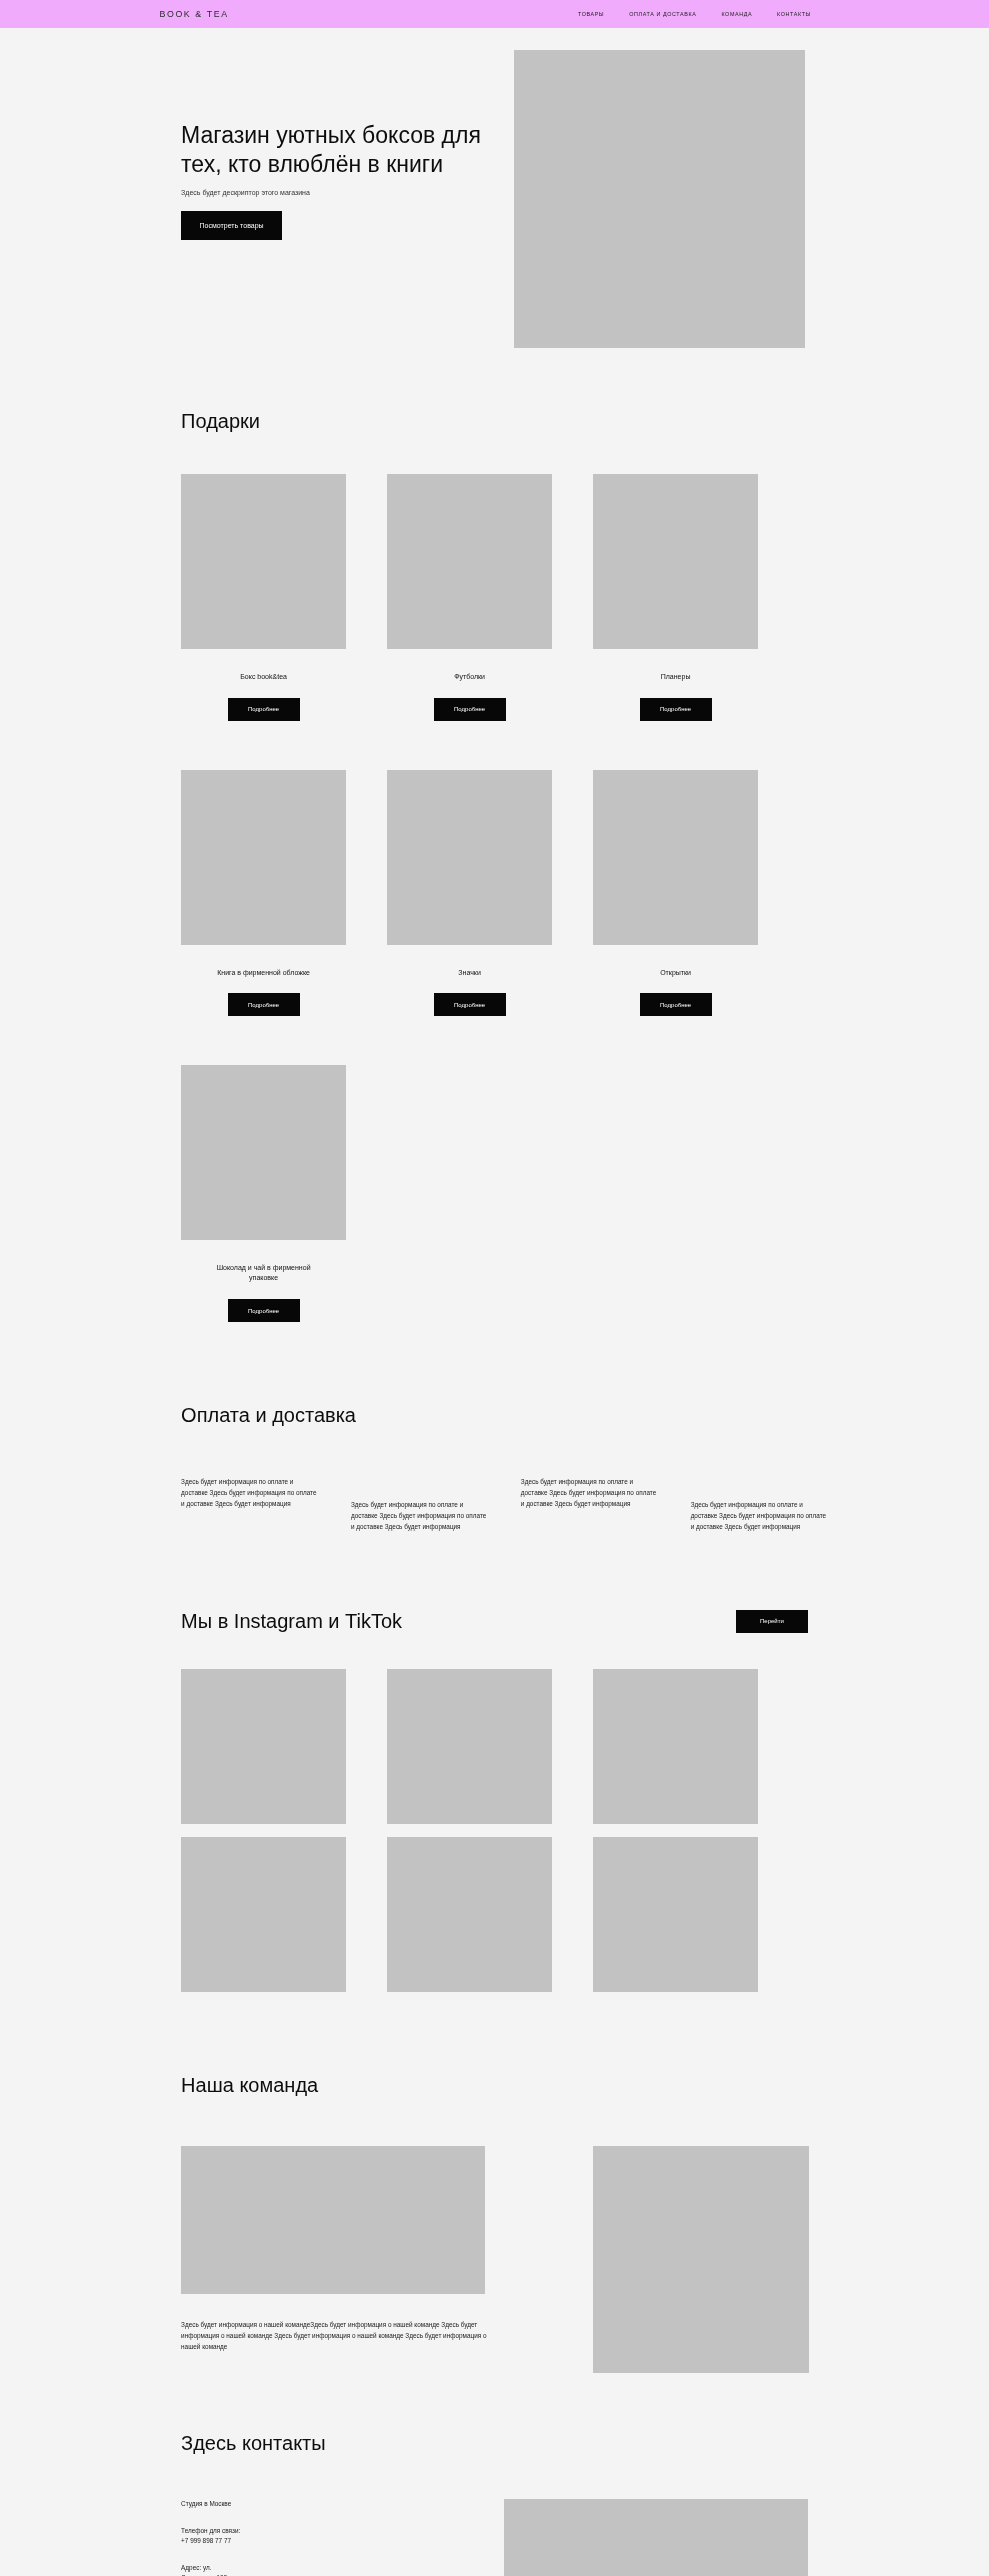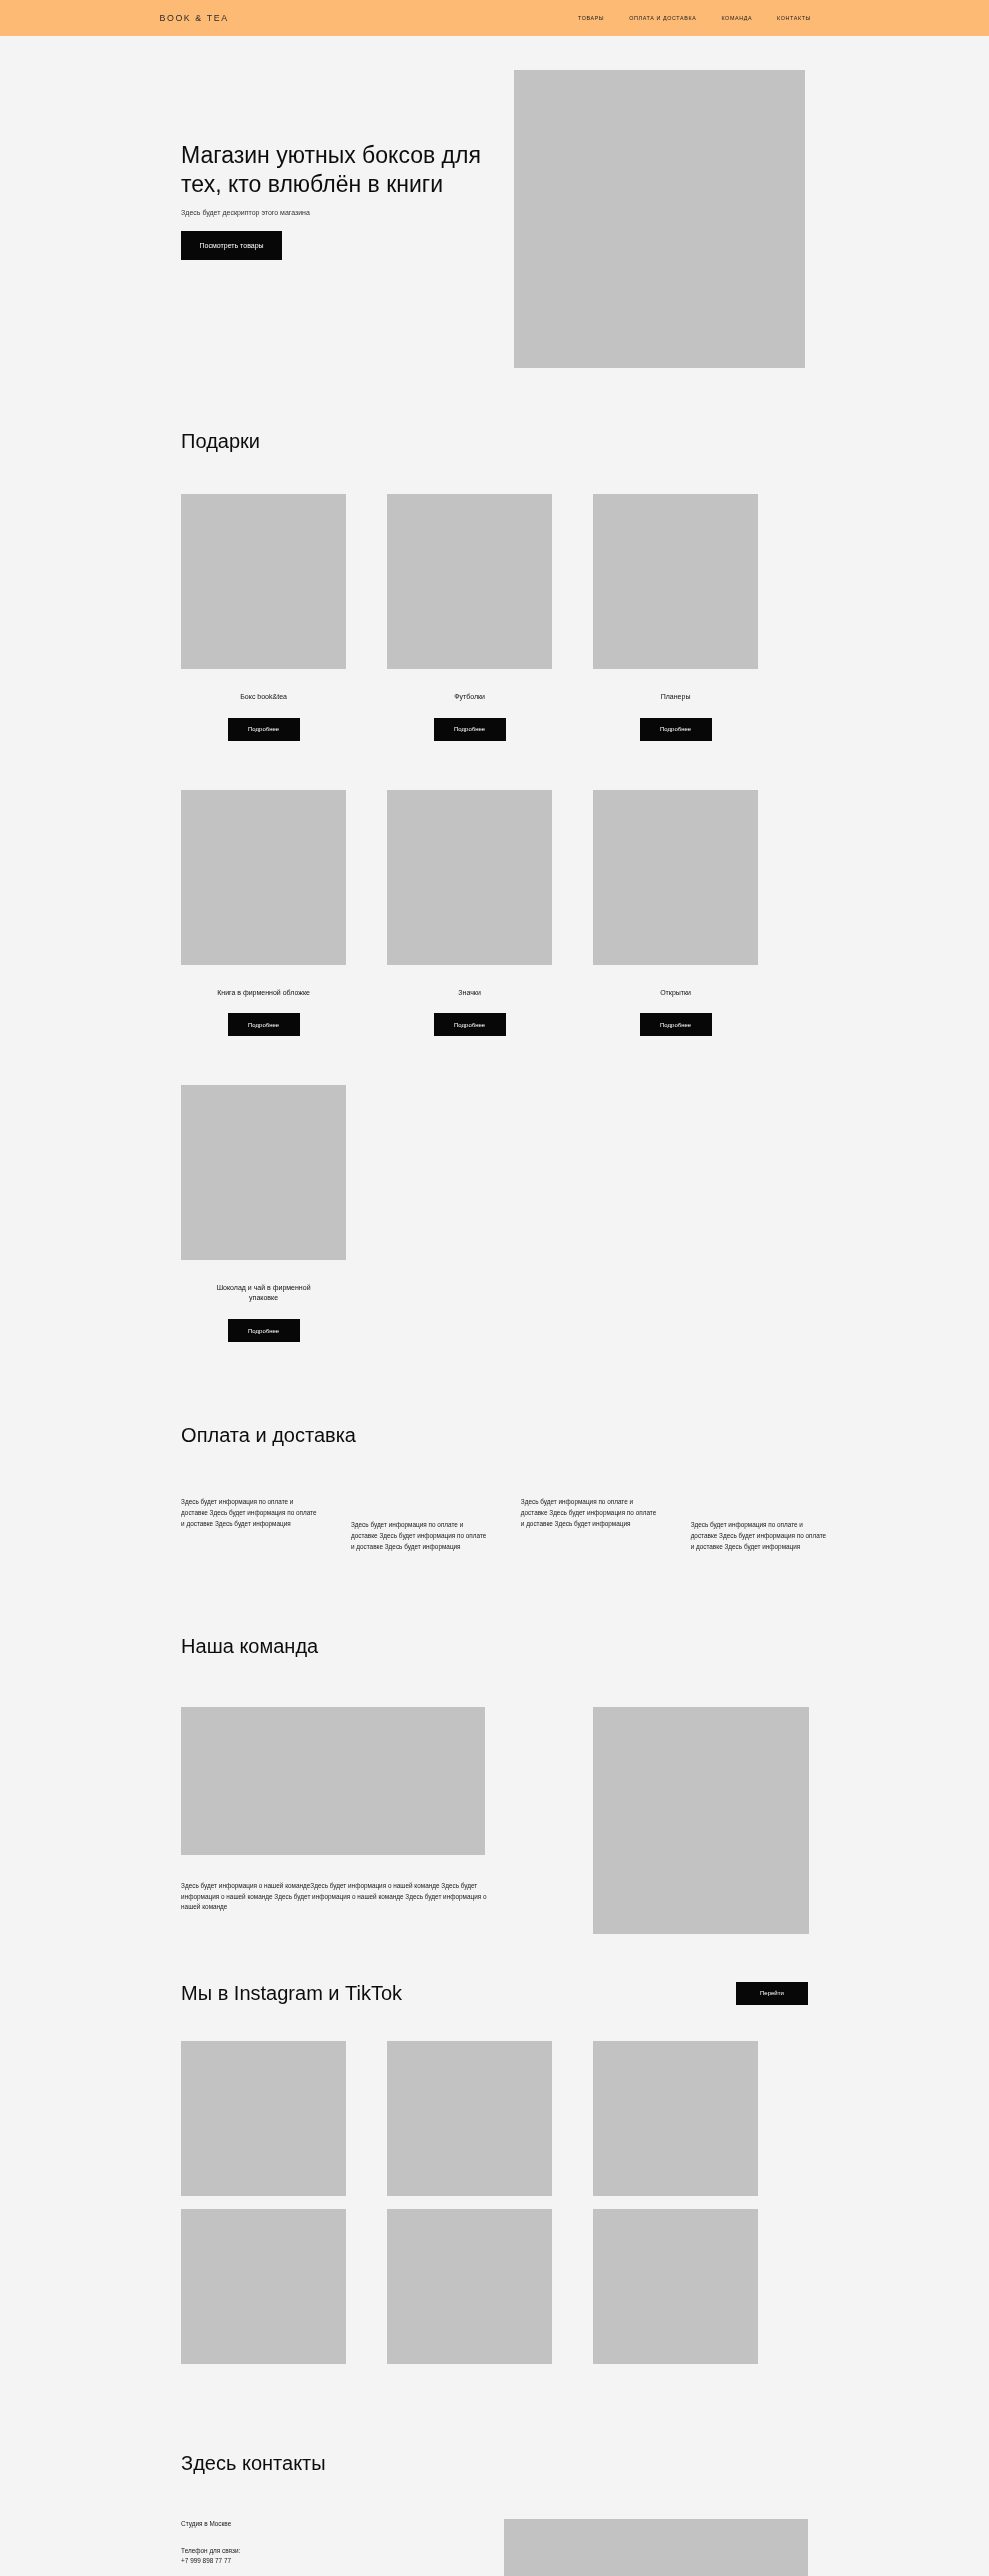--- a/index.html
+++ b/index.html
@@ -22,22 +22,22 @@
   .page { width: 989px; }
 
   .wrap {
     width: 670px;
     margin: 0 auto;
     position: relative;
   }
 
   
   .site-header {
-    height: 36px;
-    background: #fdba74;
+    height: 28px;
+    background: #f0abfc;
     display: flex;
     align-items: center;
   }
   .header-inner {
     width: 670px;
     margin: 0 auto;
     display: flex;
     align-items: center;
     justify-content: space-between;
     height: 40px;
@@ -64,21 +64,21 @@
     white-space: nowrap;
   }
 
   
   .hero {
     position: relative;
     height: 330px;
   }
   .hero-inner {
     width: 670px;
-    margin: 12px auto;
+    margin: 0 auto;
     position: relative;
     height: 330px;
   }
   .hero-copy {
     position: absolute;
     left: 21.6px;
     top: 93px;
     width: 330px;
   }
   .hero-title {
@@ -354,48 +354,48 @@
       <h2 class="section-title">Оплата и доставка</h2>
       <div class="delivery-cols">
         <div class="delivery-col pad1">Здесь будет информация по оплате и доставке Здесь будет информация по оплате и доставке Здесь будет информация</div>
         <div class="delivery-col pad2">Здесь будет информация по оплате и доставке Здесь будет информация по оплате и доставке Здесь будет информация</div>
         <div class="delivery-col pad3">Здесь будет информация по оплате и доставке Здесь будет информация по оплате и доставке Здесь будет информация</div>
         <div class="delivery-col pad4">Здесь будет информация по оплате и доставке Здесь будет информация по оплате и доставке Здесь будет информация</div>
       </div>
     </div>
   </section>
 
+  <section class="section" id="social">
+    <div class="wrap">
+      <div class="social-head">
+        <h2 class="section-title" style="padding-left:0">Мы в Instagram и TikTok</h2>
+        <button class="btn btn-goto">Перейти</button>
+      </div>
+      <div class="social-grid">
+        <div class="social-tile"></div>
+        <div class="social-tile"></div>
+        <div class="social-tile"></div>
+        <div class="social-tile"></div>
+        <div class="social-tile"></div>
+        <div class="social-tile"></div>
+      </div>
+    </div>
+  </section>
+
   <section class="section" id="team">
     <div class="wrap">
       <h2 class="section-title">Наша команда</h2>
       <div class="team-row">
         <div class="team-photo-left"></div>
         <div class="team-photo-right"></div>
         <p class="team-text">Здесь будет информация о нашей командеЗдесь будет информация о нашей команде Здесь будет информация о нашей команде Здесь будет информация о нашей команде Здесь будет информация о нашей команде</p>
       </div>
     </div>
   </section>
 
-  <section class="section" id="social">
-    <div class="wrap">
-      <div class="social-head">
-        <h2 class="section-title" style="padding-left:0">Мы в Instagram и TikTok</h2>
-        <button class="btn btn-goto">Перейти</button>
-      </div>
-      <div class="social-grid">
-        <div class="social-tile"></div>
-        <div class="social-tile"></div>
-        <div class="social-tile"></div>
-        <div class="social-tile"></div>
-        <div class="social-tile"></div>
-        <div class="social-tile"></div>
-      </div>
-    </div>
-  </section>
-
   <section class="section" id="contacts">
     <div class="wrap">
       <h2 class="section-title">Здесь контакты</h2>
       <div class="contacts-body">
         <div class="contact-block">
           <div class="contact-line">Студия в Москве</div>
         </div>
         <div class="contact-block">
           <div class="contact-line">Телефон для связи:</div>
           <div class="contact-line">+7 999 898 77 77</div>

